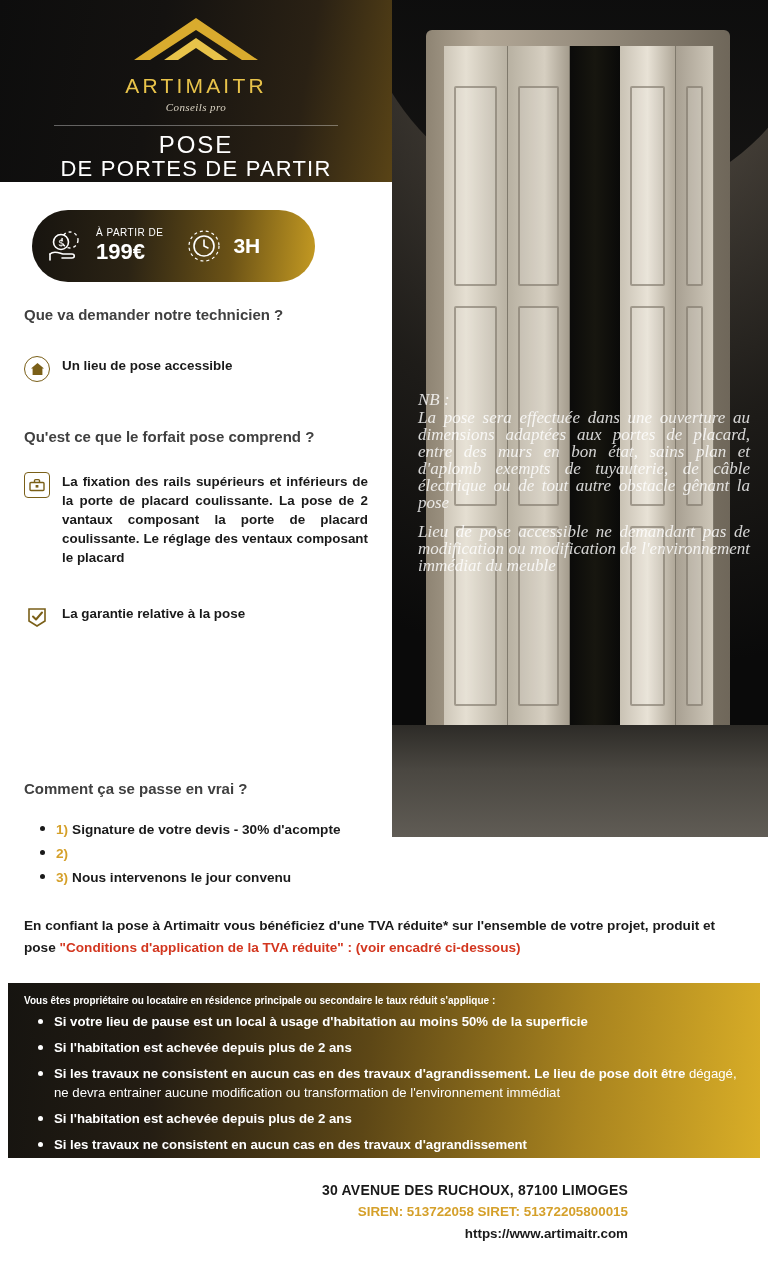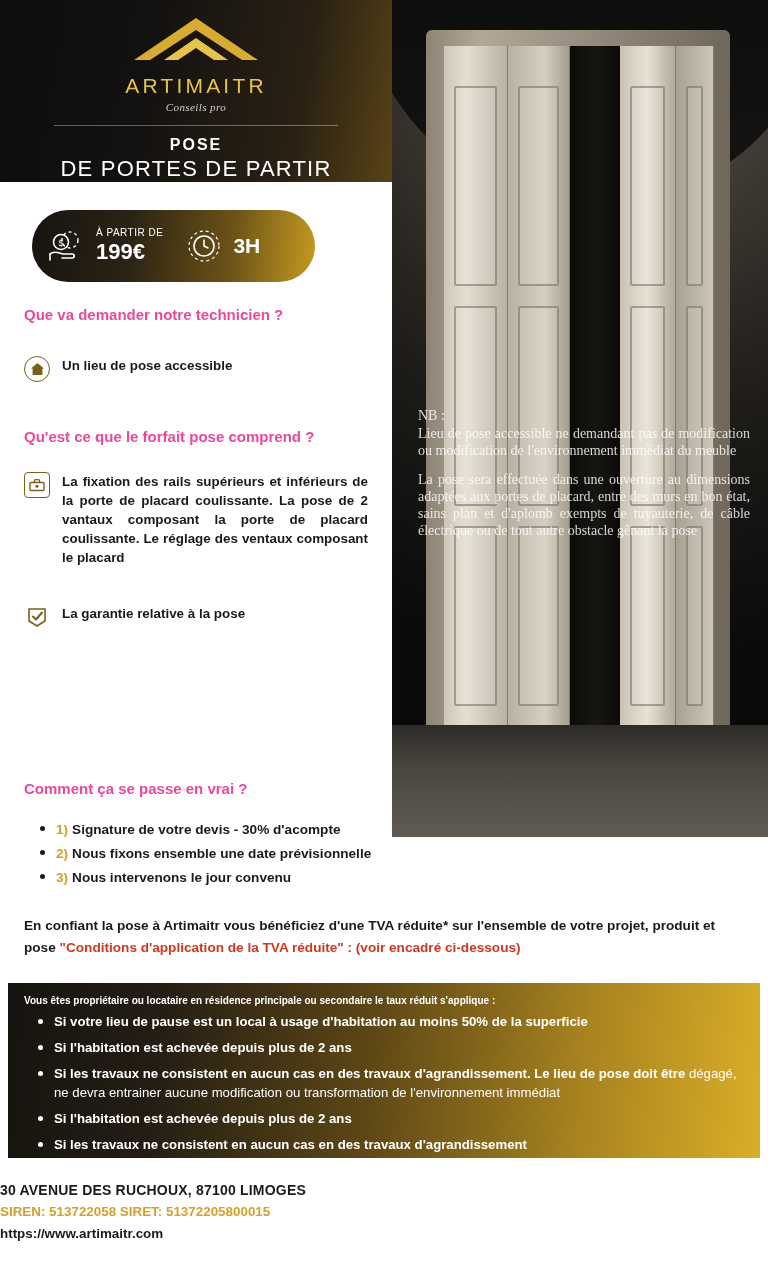--- a/index.html
+++ b/index.html
@@ -45,21 +45,21 @@
   }
   .logo-divider {
     width: 284px; height: 1px;
     background: rgba(255,255,255,.35);
     margin: 12px auto 0;
   }
   .header-title {
     position: absolute; left: 0; top: 133px; width: 392px;
     text-align: center; color: #ffffff;
   }
-  .header-title .l1 { font-size: 16px; letter-spacing: 2px; font-weight: 700; line-height: 23px; }
+  .header-title .l1 { font-size: 24px; letter-spacing: 2px; font-weight: 400; line-height: 23px; }
   .header-title .l2 { font-size: 22px; letter-spacing: 1.2px; font-weight: 400; line-height: 26px; }
 
   
   .photo {
     position: absolute; left: 392px; top: 0;
     width: 376px; height: 837px;
     background: #0a0a0a;
     overflow: hidden;
   }
   .photo-inner {
@@ -103,24 +103,25 @@
   }
   .gap {
     position: absolute; left: 126px; top: 0; width: 50px; height: 688px;
     background: linear-gradient(90deg,#0b0b0a 0%, #17160f 50%, #0a0a09 100%);
   }
   .floor {
     position: absolute; left: 0; bottom: 0; width: 376px; height: 112px;
     background: linear-gradient(180deg,#2d2b27 0%, #4a4741 40%, #605c55 100%);
   }
   .photo-note {
-    position: absolute; left: 26px; top: 407px; width: 332px;
+    position: absolute; left: 26px; top: 391px; width: 332px;
     color: rgba(255,255,255,.82);
     font-family: "Liberation Serif", serif;
-    font-size: 14px;
+    font-style: italic;
+    font-size: 17px;
     line-height: 17px;
     text-align: justify;
   }
   .photo-note .nb { display: block; margin-bottom: 1px; }
   .photo-note p + p { margin-top: 12px; }
 
   
   .price-banner {
     position: absolute; left: 32px; top: 210px;
     width: 283px; height: 72px;
@@ -132,21 +133,21 @@
   .price-text { margin-left: 8px; color: #ffffff; }
   .price-text .apartir { font-size: 10px; letter-spacing: .5px; }
   .price-text .amount { font-size: 22px; font-weight: 700; margin-top: 1px; }
   .price-right { display: flex; align-items: center; margin-left: 22px; }
   .price-right .dur { color: #ffffff; font-size: 21px; font-weight: 700; margin-left: 10px; }
 
   
   .left { position: absolute; left: 0; top: 0; width: 392px; }
   .q-title {
     position: absolute; left: 24px;
-    color: #ec4899; font-size: 15px; font-weight: 700;
+    color: #404040; font-size: 15px; font-weight: 700;
   }
   .bullet-row { position: absolute; display: flex; align-items: flex-start; }
   .bullet-icon {
     width: 26px; height: 26px; flex: 0 0 26px;
     border: 1.6px solid #7a5f18; border-radius: 50%;
     display: flex; align-items: center; justify-content: center;
     color: #7a5f18;
   }
   .bullet-icon.square { border-radius: 4px; }
   .bullet-icon.noborder { border: none; }
@@ -193,21 +194,21 @@
   }
   .gold-dot {
     width: 5px; height: 5px; border-radius: 50%; background: #ffffff;
     margin-right: 11px; margin-top: 7px; flex: 0 0 5px;
   }
   .gold-item .bold { font-weight: 700; }
 
   
   .footer {
     position: absolute; left: 0; top: 1182px; width: 628px;
-    text-align: left;
+    text-align: right;
   }
   .footer .addr { font-size: 14px; font-weight: 700; color: #1a1a1a; letter-spacing: .2px; }
   .footer .siren { font-size: 13.4px; font-weight: 700; color: #d5a02a; margin-top: 6px; }
   .footer .site { font-size: 13.4px; font-weight: 700; color: #1a1a1a; margin-top: 7px; }
 </style>
 </head>
 <body>
 
 <div class="page">
 
@@ -250,22 +251,22 @@
       </div>
       <div class="leaf l4">
         <div class="panel" style="top:40px;height:200px;"></div>
         <div class="panel" style="top:260px;height:200px;"></div>
         <div class="panel" style="top:480px;height:180px;"></div>
       </div>
     </div>
     <div class="floor"></div>
     <div class="photo-note">
       <span class="nb">NB :</span>
+      <p>La pose sera effectuée dans une ouverture au dimensions adaptées aux portes de placard, entre des murs en bon état, sains plan et d'aplomb exempts de tuyauterie, de câble électrique ou de tout autre obstacle gênant la pose</p>
       <p>Lieu de pose accessible ne demandant pas de modification ou modification de l'environnement immédiat du meuble</p>
-      <p>La pose sera effectuée dans une ouverture au dimensions adaptées aux portes de placard, entre des murs en bon état, sains plan et d'aplomb exempts de tuyauterie, de câble électrique ou de tout autre obstacle gênant la pose</p>
     </div>
   </div>
 
   <div class="price-banner">
     <div class="price-left">
       <svg width="40" height="34" viewBox="0 0 40 34">
         <circle cx="22" cy="11" r="8" fill="none" stroke="#ffffff" stroke-width="1.4" stroke-dasharray="3 3"></circle>
         <circle cx="13" cy="13" r="7.5" fill="none" stroke="#ffffff" stroke-width="1.6"></circle>
         <text x="13" y="17" font-size="9" fill="#ffffff" text-anchor="middle" font-family="Liberation Sans, sans-serif">$</text>
         <path d="M2 25 C6 21 11 24 15 25 L24 25 C27 25 27 29 24 29 L14 29" fill="none" stroke="#ffffff" stroke-width="1.6" stroke-linecap="round"></path>
@@ -327,21 +328,20 @@
 
   <div class="steps">
     <div class="step">
       <span class="step-dot"></span>
       <span class="step-num">1)</span>
       <span class="step-label">Signature de votre devis - 30% d'acompte</span>
     </div>
     <div class="step">
       <span class="step-dot"></span>
       <span class="step-num">2)</span>
-      <span class="step-label">Nous fixons ensemble une date prévisionnelle</span>
     </div>
     <div class="step">
       <span class="step-dot"></span>
       <span class="step-num">3)</span>
       <span class="step-label">Nous intervenons le jour convenu</span>
     </div>
   </div>
 
   <div class="tva-para">
     <span>En confiant la pose à Artimaitr vous bénéficiez d'une TVA réduite* sur l'ensemble de votre projet, produit et pose </span><span class="red">"Conditions d'application de la TVA réduite" : (voir encadré ci-dessous)</span>

